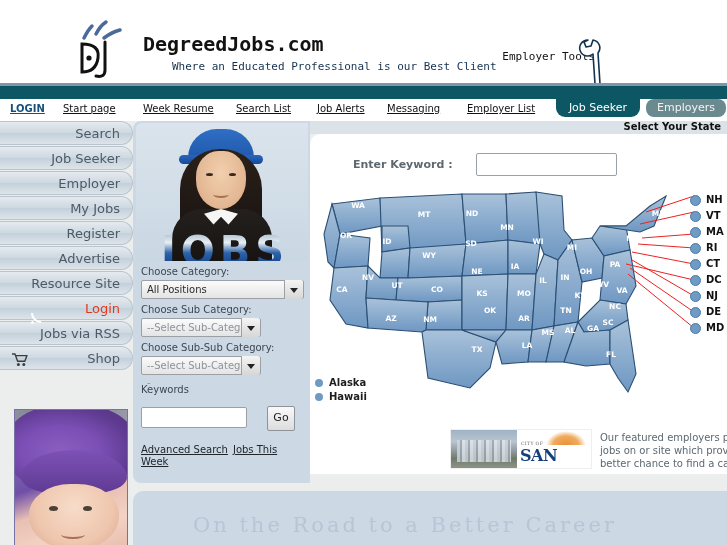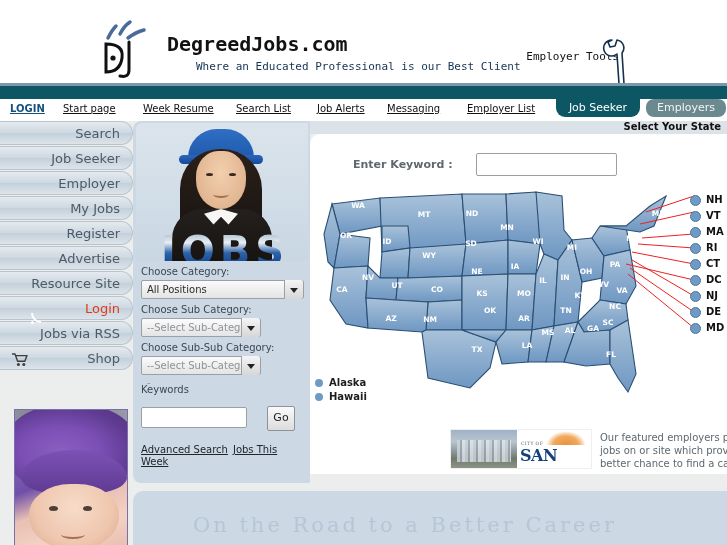--- a/index.html
+++ b/index.html
@@ -6,21 +6,21 @@
   body{
     width:727px;height:545px;overflow:hidden;
     background:#ffffff;
     font-family:"Liberation Sans", sans-serif;
     font-size:11px;
     color:#333;
     position:relative;
   }
   
   .header{
-    position:absolute;left:0;top:0;width:609px;height:82px;background:#ffffff;margin-left:24px;
+    position:absolute;left:0;top:0;width:609px;height:82px;background:#ffffff;
   }
   .logo-mark{
     position:absolute;left:72px;top:18px;width:62px;height:62px;
   }
   .brand-title{
     position:absolute;left:143px;top:32px;
     font-family:"DejaVu Sans Mono","Liberation Mono",monospace;
     font-size:20px;font-weight:bold;color:#121212;letter-spacing:0px;
   }
   .brand-tag{

